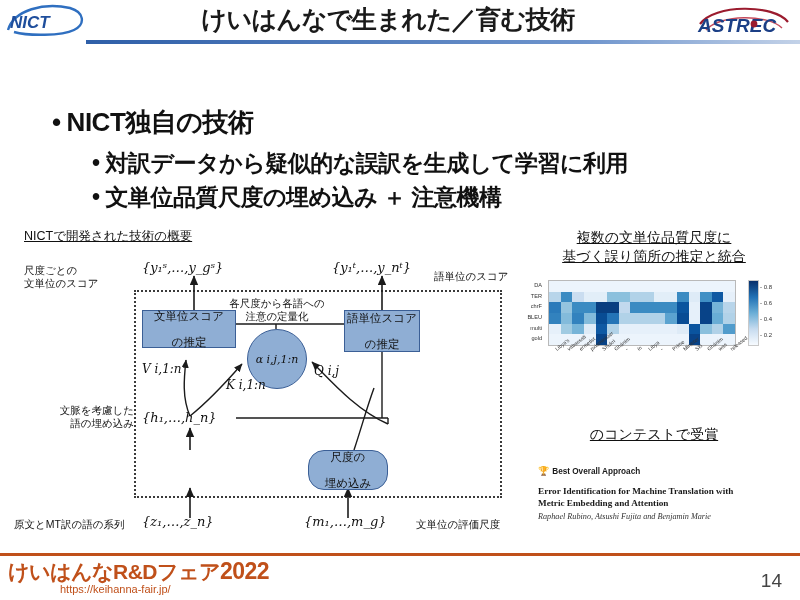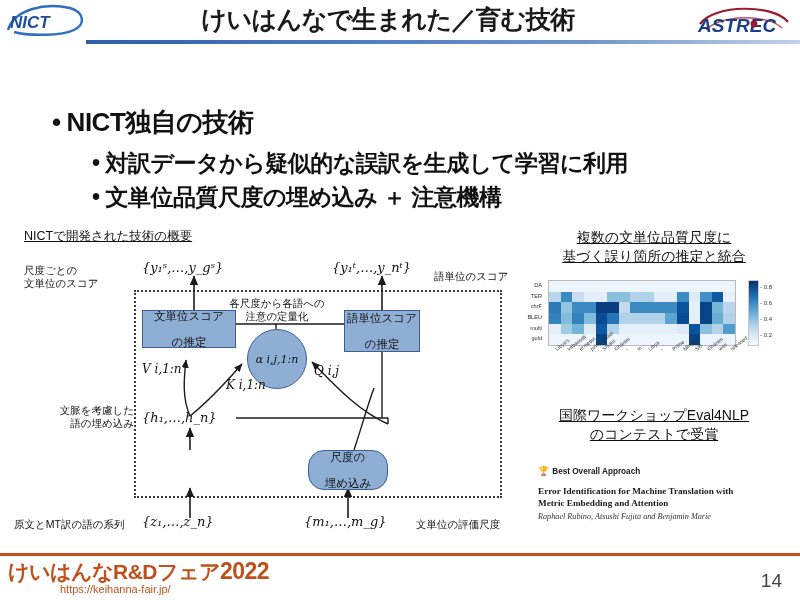--- a/index.html
+++ b/index.html
@@ -388,21 +388,21 @@
       <div class="cbar"></div>
       <div class="cbar-ticks">
           <span style="top: 8px; left: 0px;">- 0.8</span>
           <span style="top: 24px; left: 0px;">- 0.6</span>
           <span style="top: 40px; left: 0px;">- 0.4</span>
           <span style="top: 56px; left: 0px;">- 0.2</span>
         </div>
     </div>
 
     <div class="award-title">
-      <u>国際ワークショップEval4NLP</u><br>
+      <br>
       <u>のコンテストで受賞</u>
     </div>
 
     <div class="award-card">
       <div class="aw-badge">
         <span class="aw-trophy">🏆</span><span>Best Overall Approach</span>
       </div>
       <div class="aw-t">
         <span>Error Identification for Machine Translation with</span><br>
         <span>Metric Embedding and Attention</span>

